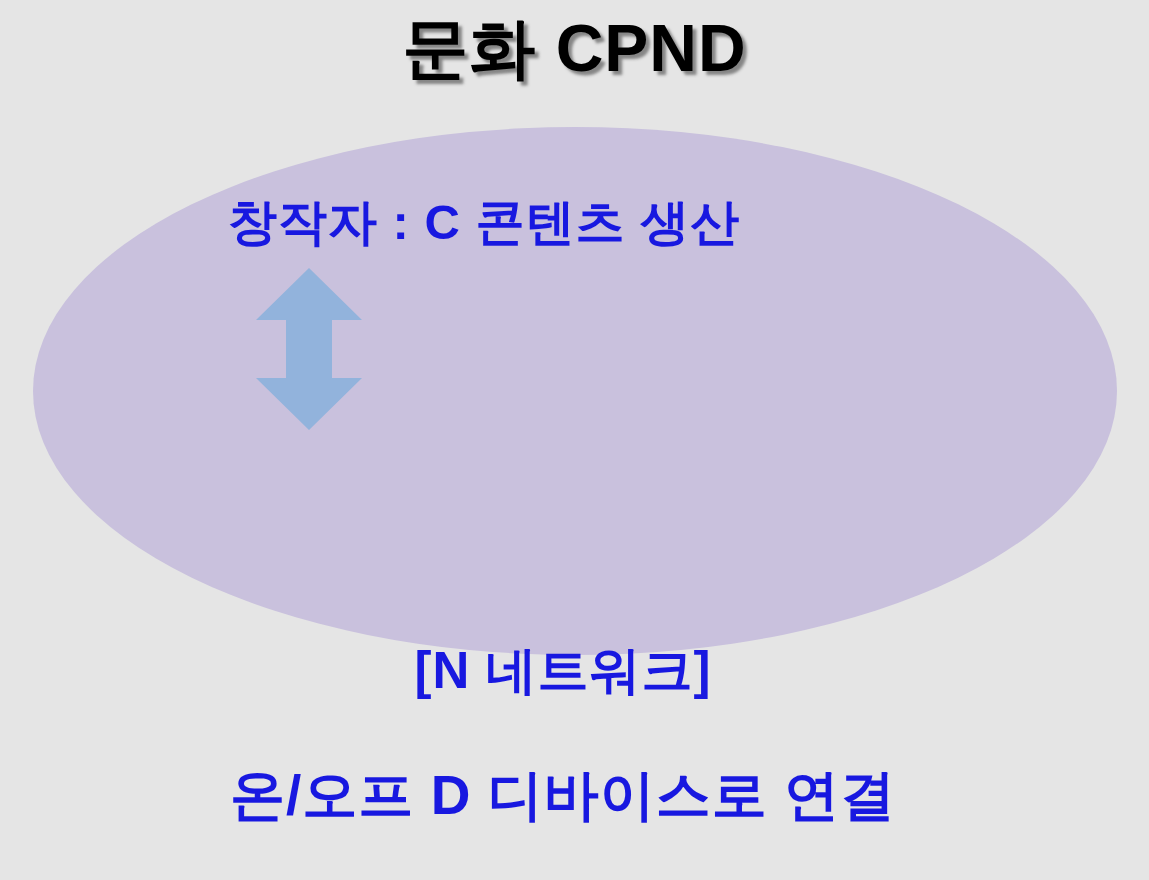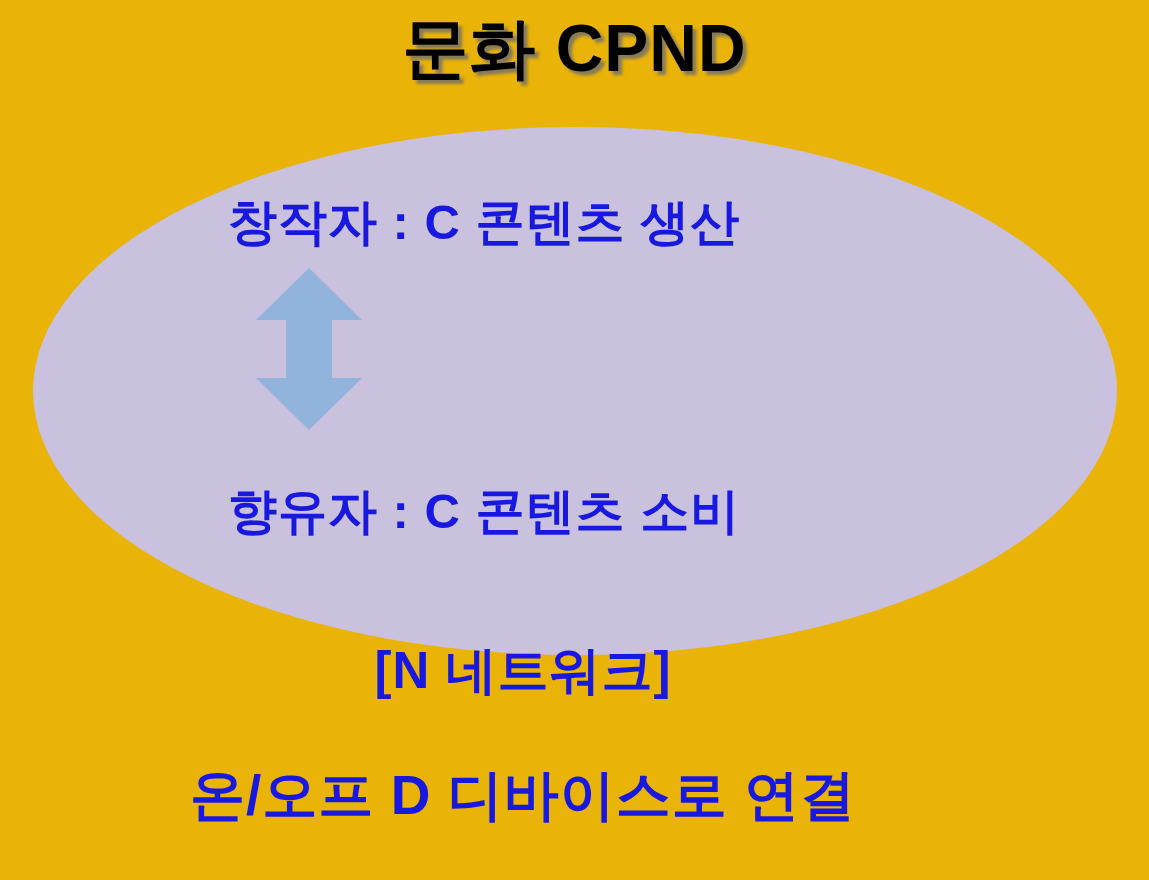--- a/index.html
+++ b/index.html
@@ -11,21 +11,21 @@
     width: 1149px;
     height: 880px;
     overflow: hidden;
     font-family: "Liberation Sans", "DejaVu Sans", sans-serif;
   }
 
   #slide {
     position: relative;
     width: 1149px;
     height: 880px;
-    background: #eab308;
+    background: #e5e5e5;
   }
 
   
   #title {
     position: absolute;
     left: 0;
     top: 2px;
     width: 1149px;
     text-align: center;
     font-size: 66px;
@@ -88,20 +88,21 @@
   
   .below-line {
     position: absolute;
     left: 0;
     width: 1046px;
     text-align: center;
     font-weight: bold;
     color: #1818e0;
     white-space: nowrap;
     line-height: 1.0;
+    padding-left: 40px;
   }
   #line-network {
     top: 645px;
     font-size: 51px;
     letter-spacing: 1px;
   }
   #line-device {
     top: 768px;
     font-size: 55px;
     letter-spacing: 1px;
@@ -118,19 +119,18 @@
 
   <div id="arrow">
     <svg viewBox="0 0 106 162" xmlns="http://www.w3.org/2000/svg" aria-hidden="true">
       <polygon points="53,0 106,52 76,52 76,110 106,110 53,162 0,110 30,110 30,52 0,52" fill="#92b3dc"></polygon>
     </svg>
   </div>
 
   <div class="ell-line" id="line-creator">창작자 : C 콘텐츠 생산</div>
 
 
-  <div class="ell-line" id="line-consumer">향유자 : C 콘텐츠 소비</div>
 
   <div class="below-line" id="line-network">[N 네트워크]</div>
 
   <div class="below-line" id="line-device">온/오프 D 디바이스로 연결</div>
 
 </div>
 
 </body></html>

